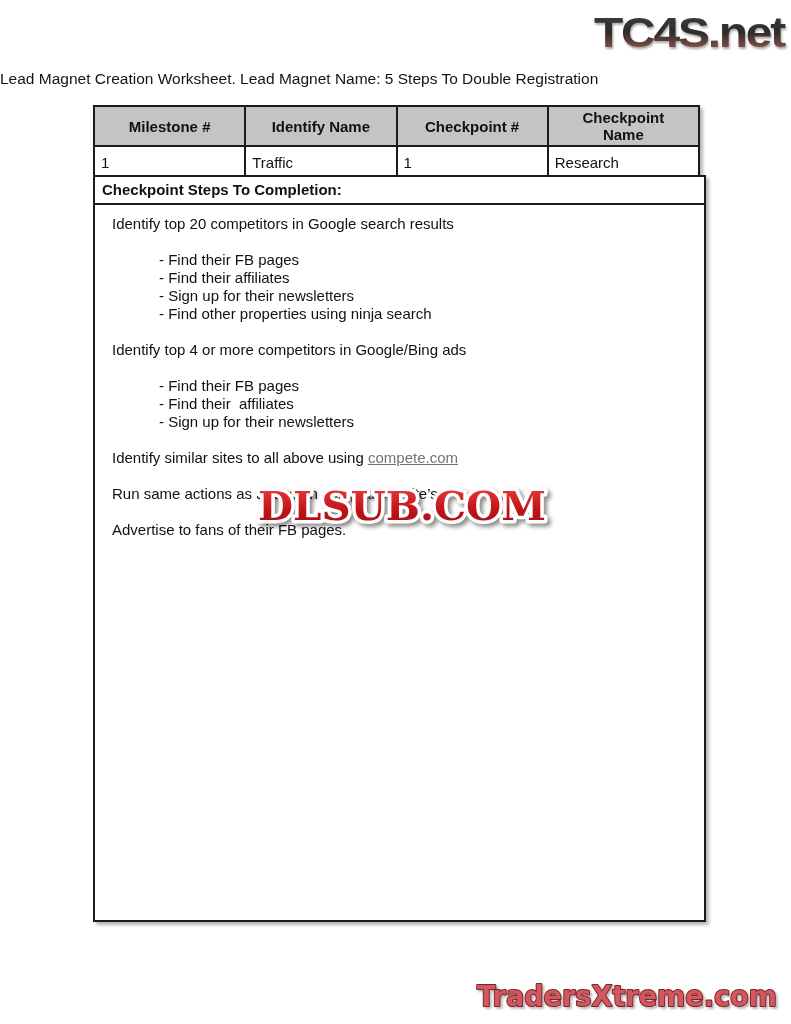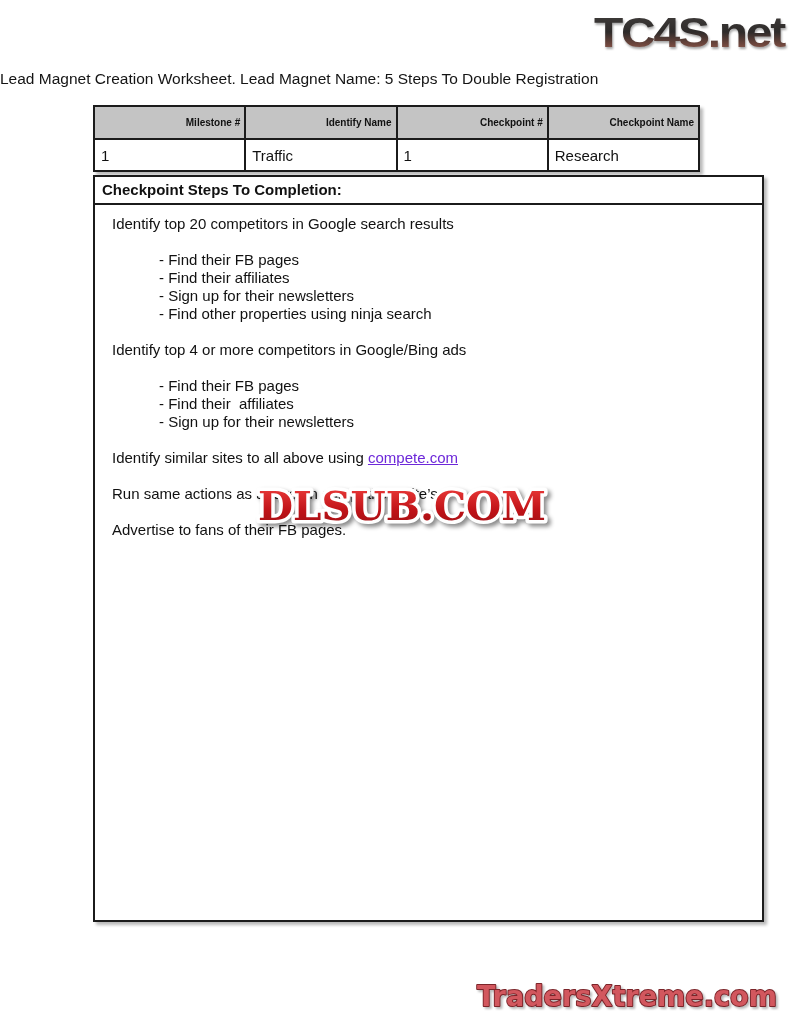--- a/index.html
+++ b/index.html
@@ -22,49 +22,49 @@
   }
 
   
   .milestone-table {
     position: absolute; left: 93px; top: 105px; width: 607px;
     border-collapse: collapse; table-layout: fixed; background: #fff;
     box-shadow: 3px 3px 3px rgba(0,0,0,0.28);
   }
   .milestone-table th {
     background: #c4c4c4; border: 2px solid #1b1b1b;
-    font-size: 10px; font-weight: bold; text-align: right;
-    height: 27px; padding: 2px 4px;
+    font-size: 15px; font-weight: bold; text-align: center;
+    height: 27px; padding: 2px 16px;
   }
   .milestone-table td {
     background: #ffffff; border: 2px solid #1b1b1b;
     font-size: 15px; text-align: left;
     height: 26px; padding: 2px 6px;
   }
 
   
   .steps-table {
-    position: absolute; left: 93px; top: 175px; width: 671px; height: 747px;
+    position: absolute; left: 93px; top: 175px; width: 613px; height: 747px;
     box-sizing: border-box; background: #fff;
     border: 2px solid #1b1b1b;
     box-shadow: 3px 3px 3px rgba(0,0,0,0.28);
   }
   .steps-header {
     border-bottom: 2px solid #1b1b1b;
     font-weight: bold; font-size: 15px;
     padding: 4px 7px 5px 7px;
   }
   .steps-body {
     padding: 10px 8px 0 17px;
     font-size: 15px; line-height: 18px;
   }
   .steps-body p, .steps-body .line { white-space: pre-wrap; margin: 0; }
   .steps-body p { margin-bottom: 18px; }
   .indent-block { margin: 2px 0 18px 47px; }
-  .link { color: #6d28d9; text-decoration: underline; cursor: pointer; }
+  .link { color: #737373; text-decoration: underline; cursor: pointer; }
 
   
   .dlsub-svg { position: absolute; left: 246px; top: 474px; width: 312px; height: 64px; z-index: 5; }
 
   
   .traders-svg { position: absolute; left: 462px; top: 970px; width: 330px; height: 52px; z-index: 5; }
 </style>
 </head>
 <body>
 

